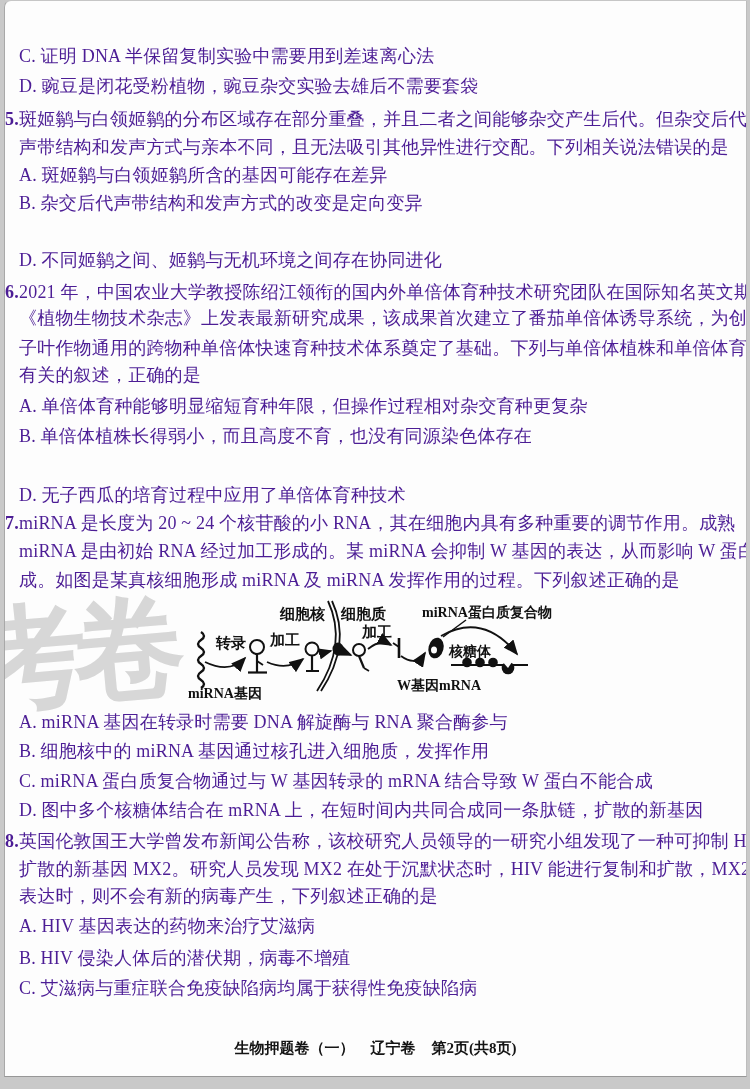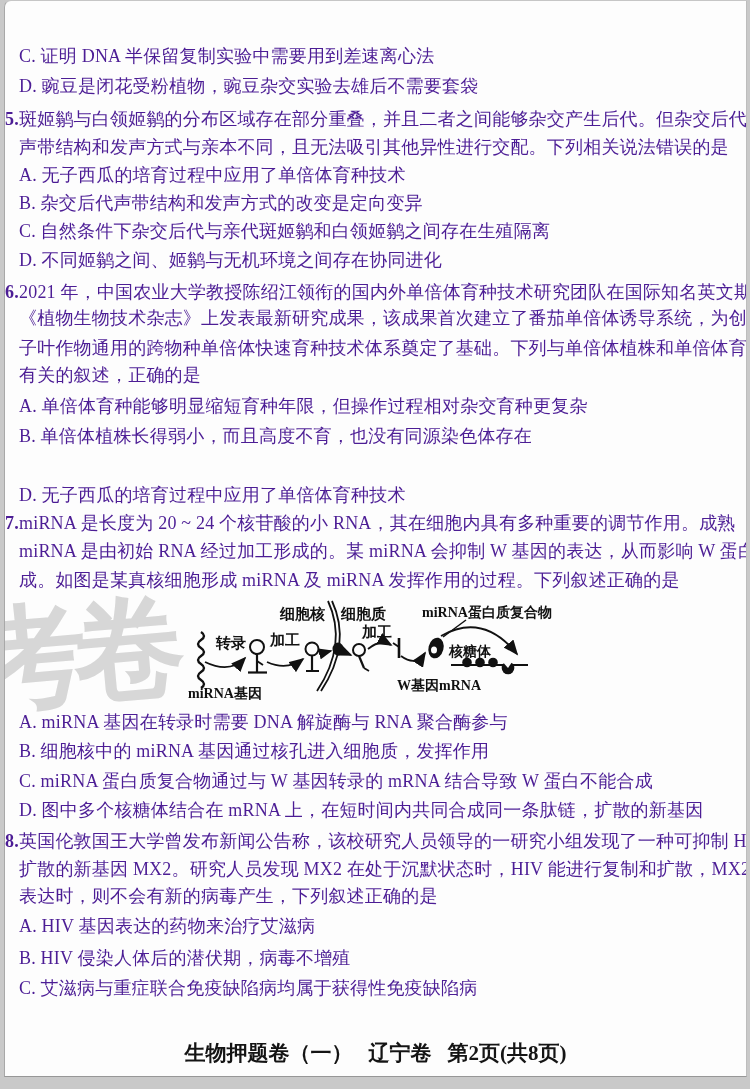--- a/index.html
+++ b/index.html
@@ -33,39 +33,38 @@
   .diagram{
     position:absolute;left:130px;top:593px;width:465px;height:122px;z-index:1;
   }
   .diagram svg{display:block;}
   .dlabel{
     font-family:"Liberation Serif","DejaVu Serif",serif;
     font-weight:bold;fill:#111;
   }
   .footer{
     position:absolute;top:1038px;left:0;width:100%;z-index:2;
-    text-align:center;font-weight:bold;font-size:21px;color:#141414;
+    text-align:center;font-weight:bold;font-size:15px;color:#141414;
   }
   .footer span{margin:0 8px;}
 </style>
 </head>
 <body>
 
 <div class="page">
 
   <div class="watermark">考卷</div>
 
   <div class="line" style="top:44px">C. 证明 DNA 半保留复制实验中需要用到差速离心法</div>
   <div class="line" style="top:74px">D. 豌豆是闭花受粉植物，豌豆杂交实验去雄后不需要套袋</div>
 
   <div class="line" style="top:107px"><span class="qnum">5.</span><span>斑姬鹟与白领姬鹟的分布区域存在部分重叠，并且二者之间能够杂交产生后代。但杂交后代的</span></div>
   <div class="line" style="top:135px">声带结构和发声方式与亲本不同，且无法吸引其他异性进行交配。下列相关说法错误的是</div>
-  <div class="line" style="top:163px">A. 无子西瓜的培育过程中应用了单倍体育种技术</div>
+  <div class="line" style="top:163px">A. 斑姬鹟与白领姬鹟所含的基因可能存在差异</div>
   <div class="line" style="top:191px">B. 杂交后代声带结构和发声方式的改变是定向变异</div>
-  <div class="line" style="top:219px">C. 自然条件下杂交后代与亲代斑姬鹟和白领姬鹟之间存在生殖隔离</div>
   <div class="line" style="top:248px">D. 不同姬鹟之间、姬鹟与无机环境之间存在协同进化</div>
 
   <div class="line" style="top:280px"><span class="qnum">6.</span><span>2021 年，中国农业大学教授陈绍江领衔的国内外单倍体育种技术研究团队在国际知名英文期刊</span></div>
   <div class="line" style="top:306px">《植物生物技术杂志》上发表最新研究成果，该成果首次建立了番茄单倍体诱导系统，为创建单双</div>
   <div class="line" style="top:336px">子叶作物通用的跨物种单倍体快速育种技术体系奠定了基础。下列与单倍体植株和单倍体育种</div>
   <div class="line" style="top:363px">有关的叙述，正确的是</div>
   <div class="line" style="top:394px">A. 单倍体育种能够明显缩短育种年限，但操作过程相对杂交育种更复杂</div>
   <div class="line" style="top:424px">B. 单倍体植株长得弱小，而且高度不育，也没有同源染色体存在</div>
   <div class="line" style="top:483px">D. 无子西瓜的培育过程中应用了单倍体育种技术</div>
 

